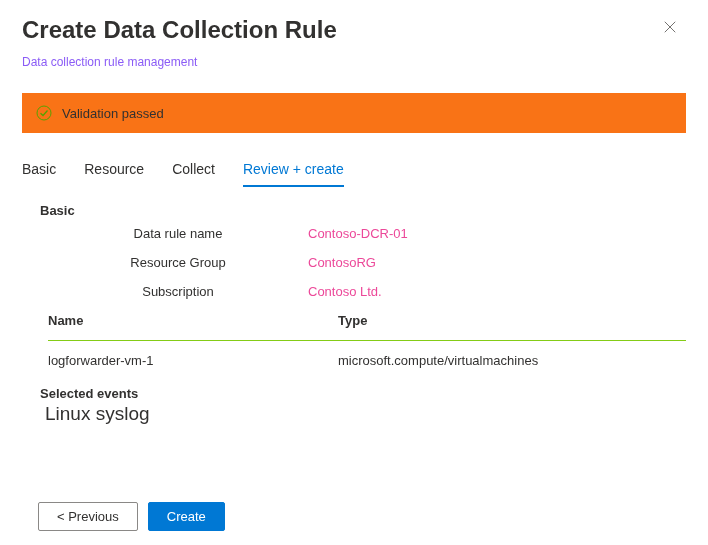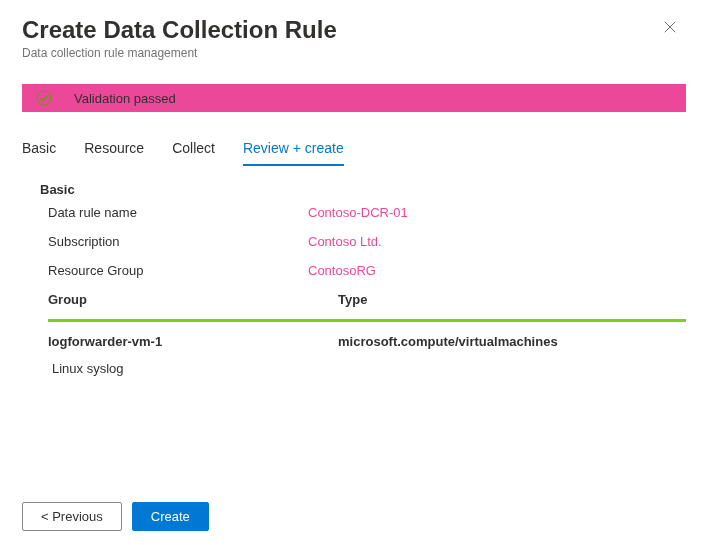--- a/index.html
+++ b/index.html
@@ -16,43 +16,43 @@
       padding: 16px 38px 8px 22px;
       position: relative;
     }
     .title {
       font-size: 24px;
       font-weight: 600;
       color: #323130;
     }
     .subtitle {
       font-size: 12px;
-      color: #737373;
-      margin-top: 2px;
+      color: #8b5cf6;
+      margin-top: 11px;
     }
     .close-btn {
       position: absolute;
       top: 20px;
       right: 30px;
       width: 16px;
       height: 16px;
       cursor: pointer;
       display: flex;
       align-items: center;
       justify-content: center;
     }
     .close-btn svg { width: 14px; height: 14px; }
     .validation-bar {
       margin: 16px 22px 0 22px;
-      background: #ec4899;
+      background: #f97316;
       border: none;
-      padding: 6px 14px;
+      padding: 12px 14px;
       display: flex;
       align-items: center;
-      gap: 22px;
+      gap: 10px;
       font-size: 13px;
       color: #323130;
     }
     .validation-bar .check-icon svg { width: 16px; height: 16px; display: block; }
     .tabs {
       display: flex;
       gap: 28px;
       padding: 0 22px;
       margin-top: 22px;
       font-size: 14px;
@@ -73,53 +73,53 @@
     .section-heading {
       font-size: 13px;
       font-weight: 600;
       margin-top: 6px;
       margin-bottom: 8px;
     }
     .kv-row {
       display: flex;
       margin: 8px 0 14px 8px;
       font-size: 13px;
+      text-align: center;
     }
     .kv-key {
       width: 260px;
       color: #323130;
     }
     .kv-val {
       color: #ec4899;
     }
     .table-header {
       display: flex;
       margin: 8px 0 0 8px;
       font-size: 13px;
       font-weight: 600;
       padding-bottom: 12px;
     }
     .col-name { width: 290px; }
     .table-row {
       display: flex;
       margin: 0 0 0 8px;
       padding: 12px 0;
-      border-top: 3px solid #84cc16;
-      font-size: 13px;
-      font-weight: bold;
+      border-top: 1px solid #84cc16;
+      font-size: 13px;
     }
     .section-heading.tight { margin-bottom: 2px; }
     .simple-text {
-      font-size: 13px;
-      margin-left: 12px;
+      font-size: 19px;
+      margin-left: 5px;
     }
     .footer {
       position: absolute;
       bottom: 14px;
-      left: 22px;
+      left: 38px;
       display: flex;
       gap: 10px;
     }
     .btn {
       font-size: 13px;
       padding: 6px 18px;
       cursor: pointer;
       border-radius: 2px;
       font-family: inherit;
     }
@@ -166,36 +166,37 @@
   <div class="tab active">Review + create</div>
 </div>
 
 <div class="content">
   <div class="section-heading">Basic</div>
   <div class="kv-row">
     <div class="kv-key">Data rule name</div>
     <div class="kv-val">Contoso-DCR-01</div>
   </div>
   <div class="kv-row">
+    <div class="kv-key">Resource Group</div>
+    <div class="kv-val">ContosoRG</div>
+  </div>
+  <div class="kv-row">
     <div class="kv-key">Subscription</div>
     <div class="kv-val">Contoso Ltd.</div>
   </div>
-  <div class="kv-row">
-    <div class="kv-key">Resource Group</div>
-    <div class="kv-val">ContosoRG</div>
-  </div>
 
   <div class="table-header">
-    <div class="col-name">Group</div>
+    <div class="col-name">Name</div>
     <div>Type</div>
   </div>
   <div class="table-row">
     <div class="col-name">logforwarder-vm-1</div>
     <div>microsoft.compute/virtualmachines</div>
   </div>
 
+  <div class="section-heading tight">Selected events</div>
   <div class="simple-text">Linux syslog</div>
 </div>
 
 <div class="footer">
   <button class="btn btn-secondary">&lt;  Previous</button>
   <button class="btn btn-primary">Create</button>
 </div>
 
 </body></html>

